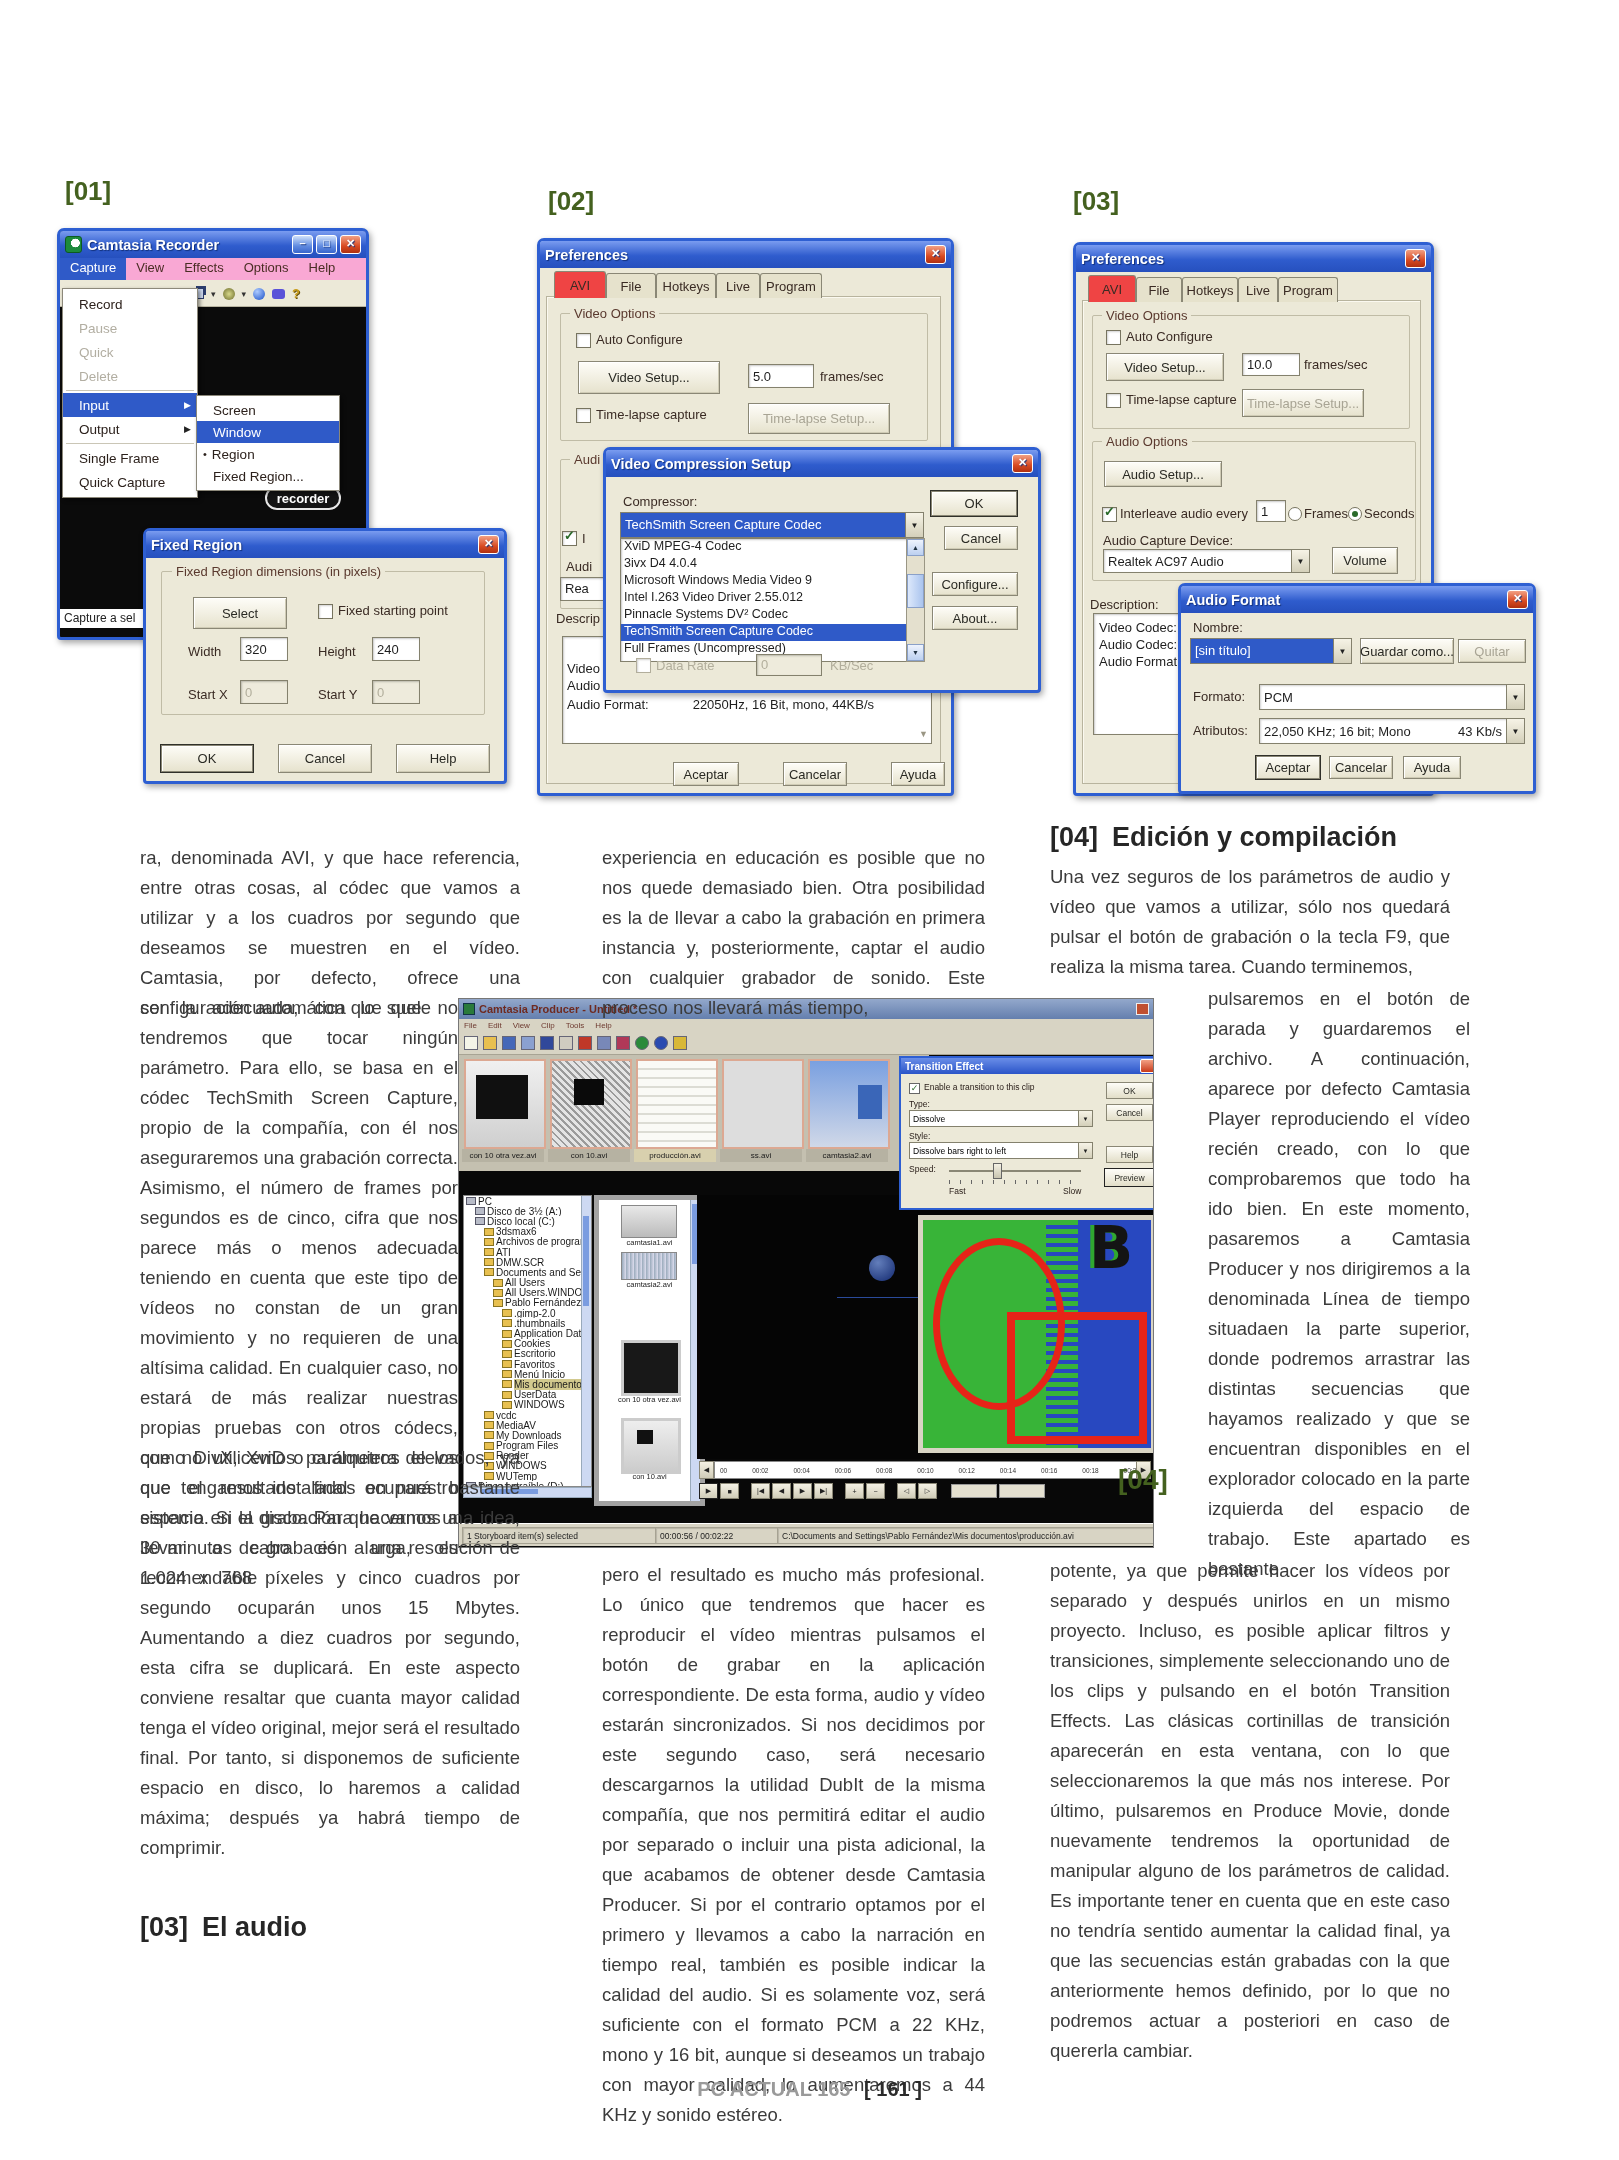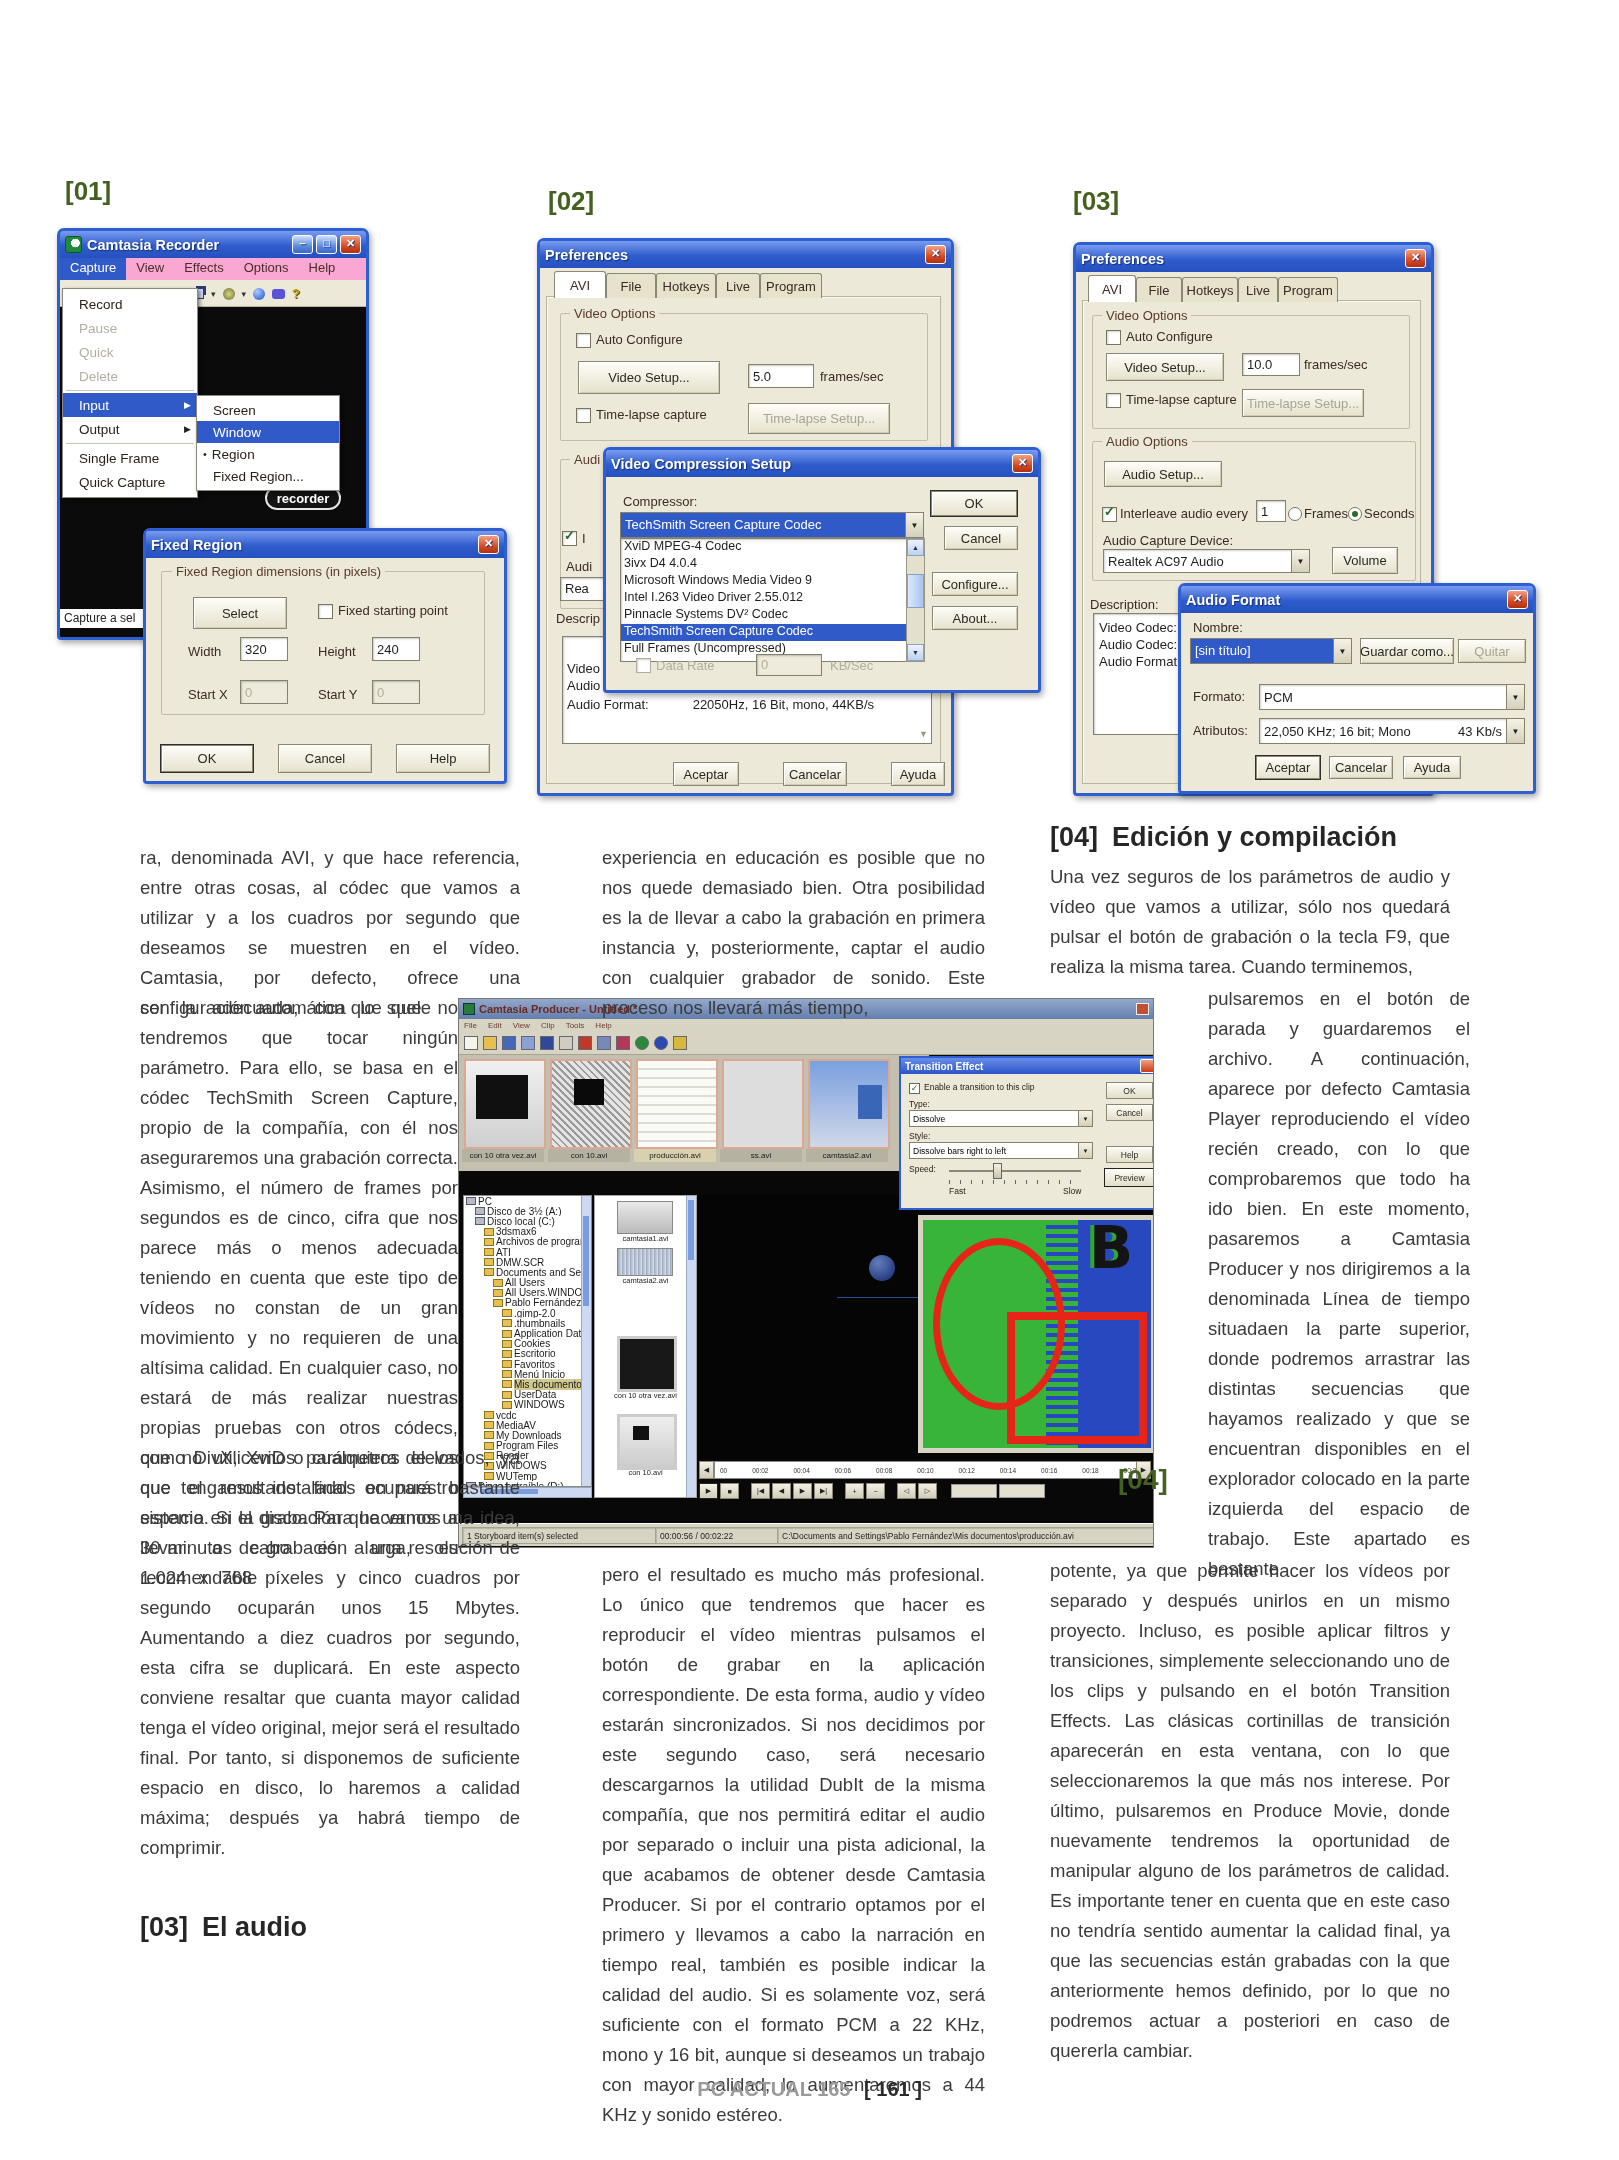--- a/index.html
+++ b/index.html
@@ -28,21 +28,21 @@
   .field.gray{background:#eeebdc;color:#b2ae9c;}
   .cb{position:absolute;width:13px;height:13px;background:#fff;border:1px solid #77745f;box-shadow:inset 1px 1px 2px rgba(0,0,0,.18);}
   .cb.on::after{content:"✓";position:absolute;top:-4px;left:1px;font-size:13px;font-weight:bold;color:#2a6a2a;}
   .rb{position:absolute;width:12px;height:12px;border-radius:50%;background:#fff;border:1px solid #77745f;}
   .rb.on::after{content:"";position:absolute;inset:3px;border-radius:50%;background:#2a6a2a;}
   .combo{position:absolute;display:flex;background:#fff;border:1px solid #84816d;box-shadow:inset 1px 1px 2px rgba(0,0,0,.18);}
   .combo .ct{flex:1;font-size:13px;padding:1px 4px;white-space:nowrap;overflow:hidden;color:#1e1e1e;align-self:center;}
   .combo .ct.sel{background:#2f5ac8;color:#fff;}
   .da{width:17px;background:linear-gradient(#f6f3e6,#d4d0ba);border-left:1px solid #84816d;font-size:8px;color:#222;display:flex;align-items:center;justify-content:center;flex:none;}
   .tab{position:absolute;background:#e6e2cc;border:1px solid #8a8775;border-bottom:none;border-radius:3px 3px 0 0;font-size:13px;color:#3a2b24;display:flex;align-items:center;justify-content:center;}
-  .tab.active{background:#ffffff;z-index:2;}
+  .tab.active{background:#ef4444;z-index:2;}
   .tabpage{position:absolute;border:1px solid #b8b49e;box-shadow:inset 1px 1px 0 #fbf9f0;}
   .menupanel{position:absolute;background:#fff;border:1px solid #8c887a;box-shadow:2px 2px 4px rgba(0,0,0,.45);z-index:6;padding:3px 0;}
   .mi{height:24px;display:flex;align-items:center;padding:0 8px 0 16px;font-size:13.5px;color:#2c211c;position:relative;}
   .mi.dis{color:#b2aea2;}
   .mi.hl{background:#2f5ac8;color:#fff;}
   .mi .arr{position:absolute;right:6px;font-size:9px;}
   .msep{height:1px;background:#cac6b6;margin:2px 3px;}
   .sunken{background:#fff;border:1px solid #84816d;box-shadow:inset 1px 1px 2px rgba(0,0,0,.22);}
   
   .tbrow{position:absolute;display:flex;align-items:center;gap:7px;}
@@ -518,21 +518,21 @@
           <span>Disco extraíble (D:)</span>
         </div>
       <div style="position:absolute;right:0;top:0;bottom:0;width:9px;background:#cdd9f2;border-left:1px solid #9ab;">
           <div style="position:absolute;left:1px;top:20px;width:6px;height:90px;background:#7a9ce0;"></div>
         </div>
     </div>
     <div style="position:absolute;left:4px;top:488px;width:127px;height:9px;background:#cdd9f2;border:1px solid #9ab;">
         <div style="position:absolute;left:18px;top:1px;width:56px;height:5px;background:#7a9ce0;"></div>
       </div>
 
-    <div style="position:absolute;left:135px;top:196px;width:101px;height:301px;background:#fff;border:1px solid #a3a3a3;overflow:hidden;">
+    <div style="position:absolute;left:135px;top:196px;width:101px;height:301px;background:#fff;border:5px solid #a3a3a3;overflow:hidden;">
       <div style="position:absolute;left:22px;top:5px;width:54px;height:31px;background:linear-gradient(#e8e8e8,#bbb);border:1px solid #888;"></div>
       <div style="position:absolute;left:0;top:38px;width:100%;text-align:center;font-size:7.5px;color:#222;">camtasia1.avi</div>
       <div style="position:absolute;left:22px;top:52px;width:54px;height:26px;background:repeating-linear-gradient(90deg,#9ab,#dde 4px);border:1px solid #888;"></div>
       <div style="position:absolute;left:0;top:80px;width:100%;text-align:center;font-size:7.5px;color:#222;">camtasia2.avi</div>
       <div style="position:absolute;left:22px;top:140px;width:54px;height:50px;background:#181818;border:3px solid #ccc;"></div>
       <div style="position:absolute;left:0;top:196px;width:100%;text-align:center;font-size:7.5px;color:#222;white-space:normal;line-height:8px;">con 10 otra vez.avi</div>
       <div style="position:absolute;left:22px;top:218px;width:54px;height:50px;background:linear-gradient(#eee,#ccc);border:3px solid #ccc;"></div>
       <div style="position:absolute;left:38px;top:230px;width:16px;height:14px;background:#111;"></div>
       <div style="position:absolute;left:0;top:272px;width:100%;text-align:center;font-size:7.5px;color:#222;">con 10.avi</div>
       <div style="position:absolute;right:0;top:0;bottom:0;width:9px;background:#cdd9f2;border-left:1px solid #9ab;">

